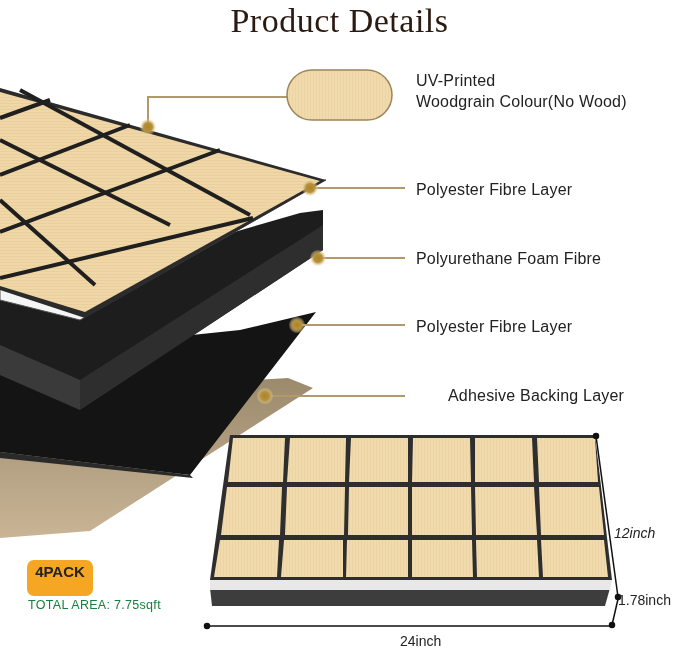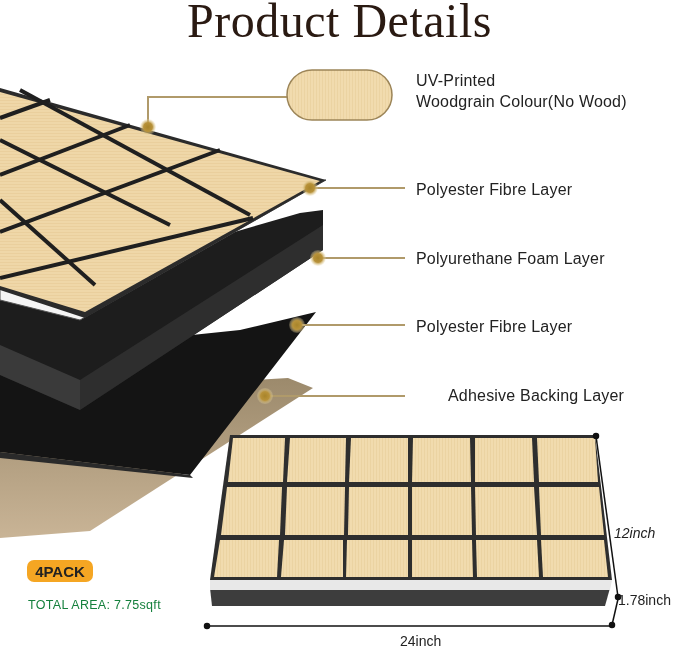--- a/index.html
+++ b/index.html
@@ -1,20 +1,20 @@
 <!DOCTYPE html>
 <html><head>
 <meta charset="utf-8">
 <style>
   html, body { margin: 0; padding: 0; background: #ffffff; }
   body { width: 679px; height: 652px; position: relative; overflow: hidden; font-family: "Liberation Sans", sans-serif; }
-  .title { position: absolute; left: 0; top: 0; width: 679px; text-align: center; font-family: "Liberation Serif", serif; font-size: 48px; color: #2a1a12; line-height: 42px; letter-spacing: 0.5px; }
+  .title { position: absolute; left: 0; top: 0; width: 679px; text-align: center; font-family: "Liberation Serif", serif; font-size: 34px; color: #2a1a12; line-height: 42px; letter-spacing: 0.5px; }
   .art { position: absolute; left: 0; top: 0; }
   .label { position: absolute; font-size: 16px; color: #222; line-height: 20px; white-space: nowrap; letter-spacing: 0.2px; }
-  .pack-badge { position: absolute; left: 27px; top: 560px; width: 66px; height: 22px; background: #f5a623; border-radius: 7px; color: #222; font-size: 15px; font-weight: bold; text-align: center; line-height: 24px; }
+  .pack-badge { position: absolute; left: 27px; top: 560px; width: 66px; height: 36px; background: #f5a623; border-radius: 7px; color: #222; font-size: 15px; font-weight: bold; text-align: center; line-height: 24px; }
   .total-area { position: absolute; left: 28px; top: 598px; font-size: 12.5px; color: #15803d; letter-spacing: 0.3px; }
   .dim { position: absolute; font-size: 14px; color: #222; white-space: nowrap; }
 </style>
 </head>
 <body>
 
 <div class="title">Product Details</div>
 
 <svg class="art" width="679" height="652" viewBox="0 0 679 652">
   <defs>
@@ -116,21 +116,21 @@
     <line x1="618" y1="599" x2="612" y2="625"></line>
     <circle cx="612" cy="625" r="2.5"></circle>
     <line x1="207" y1="626" x2="612" y2="626"></line>
     <circle cx="207" cy="626" r="2.5"></circle>
   </g>
 </svg>
 
 <div class="label" style="left:416px; top:71px;">UV-Printed</div>
 <div class="label" style="left:416px; top:92px;">Woodgrain Colour(No Wood)</div>
 <div class="label" style="left:416px; top:180px;">Polyester Fibre Layer</div>
-<div class="label" style="left:416px; top:249px;">Polyurethane Foam Layer</div>
+<div class="label" style="left:416px; top:249px;">Polyurethane Foam Fibre</div>
 <div class="label" style="left:416px; top:317px;">Polyester Fibre Layer</div>
 <div class="label" style="left:416px; top:386px;margin-left:32px;">Adhesive Backing Layer</div>
 
 <div class="pack-badge">4PACK</div>
 <div class="total-area">TOTAL AREA: 7.75sqft</div>
 
 <div class="dim" style="left:614px; top:525px;font-style:italic;">12inch</div>
 <div class="dim" style="left:618px; top:592px;">1.78inch</div>
 <div class="dim" style="left:400px; top:633px;">24inch</div>
 

